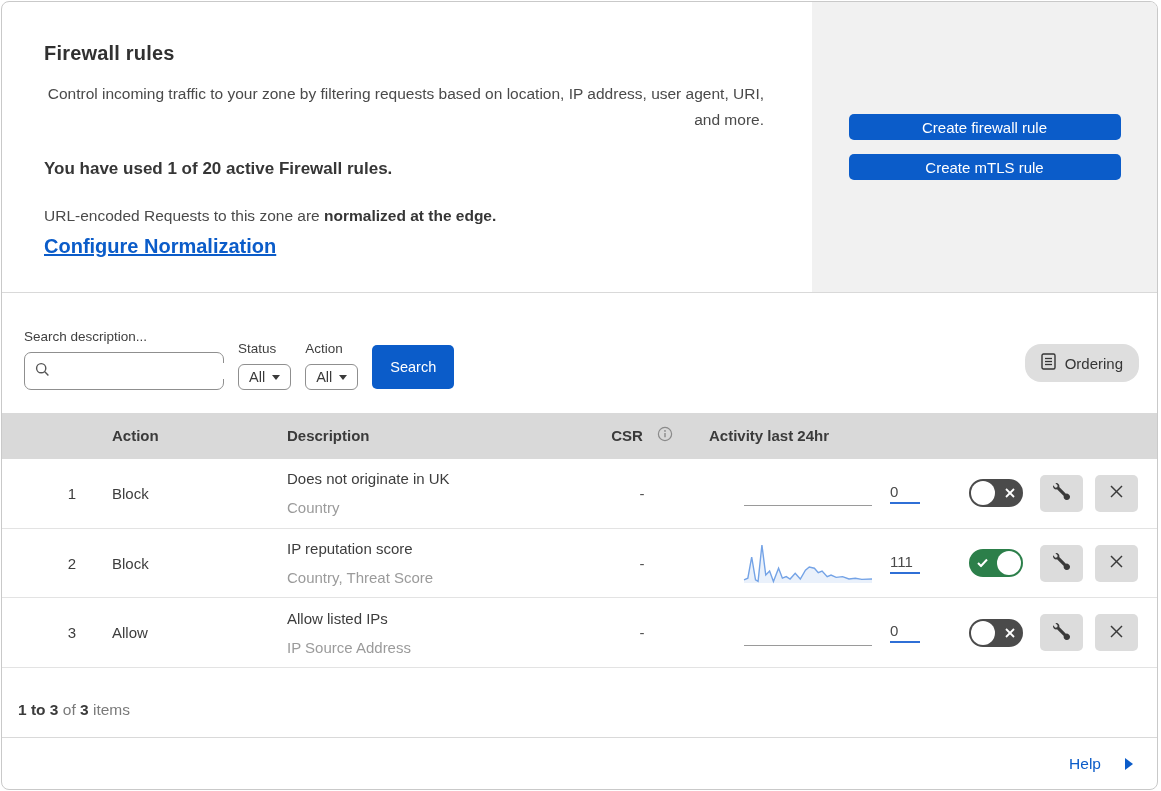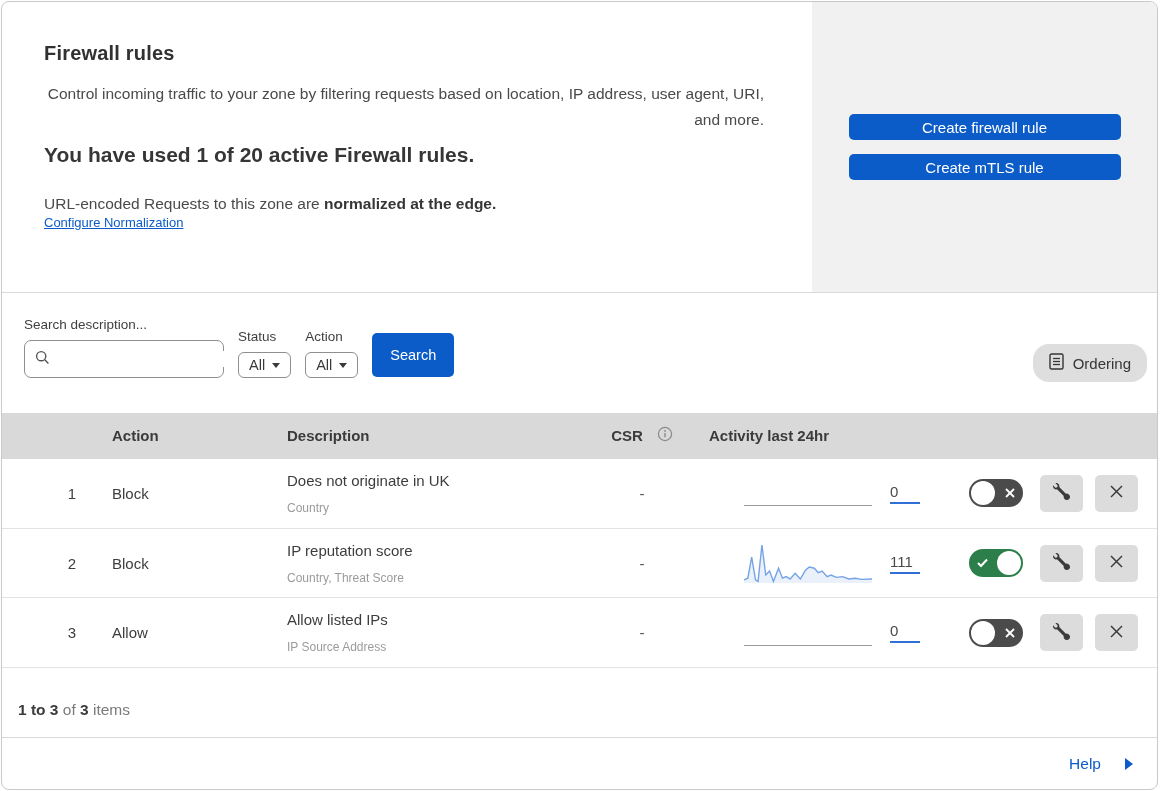--- a/index.html
+++ b/index.html
@@ -11,60 +11,60 @@
     border:1px solid #c9c9c9; border-radius:8px;
     overflow:hidden; background:#fff;
     display:flex; flex-direction:column;
   }
 
   
   .header { display:flex; height:292px; border-bottom:1px solid #d9d9d9; }
   .header-left { flex:1; padding:40px 40px 0 42px; }
   .page-title { font-size:20px; font-weight:700; color:#313131; letter-spacing:.2px; }
   .page-desc { margin-top:16px; font-size:15.5px; color:#4a4a4a; line-height:1.68; max-width:720px;text-align:right; }
-  .usage-note { margin-top:10px; font-size:21px; font-weight:700; color:#363636; }
+  .usage-note { margin-top:26px; font-size:17px; font-weight:700; color:#363636; }
   .norm-line { margin-top:28px; font-size:15.5px; color:#4a4a4a; }
   .norm-line b { color:#363636; }
   .link { color:#0b5cc9; text-decoration:underline; cursor:pointer; }
-  .norm-link { display:inline-block; margin-top:0; font-size:13px; }
+  .norm-link { display:inline-block; margin-top:10px; font-size:20px;font-weight:bold; }
 
   .header-right {
     width:345px; background:#f1f1f1;
     display:flex; flex-direction:column; justify-content:center;
     align-items:center; gap:14px; padding:0 36px;
   }
   .btn-primary {
     width:272px; height:26px; background:#0b5cc9; color:#fff;
     border:none; border-radius:5px; font-size:15px; cursor:pointer;
     font-family:"Liberation Sans", sans-serif;
   }
 
   
   .filterbar { position:relative; height:120px; padding:24px 18px 0 22px; }
-  .filter-group { display:flex; align-items:flex-end; gap:14px; }
+  .filter-group { display:flex; align-items:flex-end; gap:14px;margin-top:12px; }
   .filter-item { display:flex; flex-direction:column; }
   .filter-label { font-size:13.5px; color:#3f3f3f; margin-bottom:8px; }
   .search-box {
     width:200px; height:38px; border:1px solid #8f8f8f; border-radius:7px;
     display:flex; align-items:center; padding:0 10px; background:#fff;
   }
   .search-box input { border:none; outline:none; flex:1; font-size:14px; margin-left:8px; font-family:"Liberation Sans", sans-serif; }
   .dropdown {
     height:26px; border:1px solid #8f8f8f; border-radius:6px; background:#fff;
     display:flex; align-items:center; gap:7px; padding:0 10px;
     font-size:14.5px; color:#3a3a3a; cursor:pointer;
   }
   .caret { width:0; height:0; border-left:4.5px solid transparent; border-right:4.5px solid transparent; border-top:5.5px solid #3a3a3a; }
   .btn-search {
     height:44px; padding:0 18px; margin-bottom:1px; background:#0b5cc9; color:#ffffff;
     border:none; border-radius:5px; font-size:14.5px; cursor:pointer;
     font-family:"Liberation Sans", sans-serif;
   }
   .btn-ordering {
-    position:absolute; right:10px; top:51px;
+    position:absolute; right:18px; top:51px;
     height:38px; padding:0 16px; background:#dedede; border:none; border-radius:16px;
     font-size:15px; color:#363636; display:flex; align-items:center; gap:9px; cursor:pointer;
     font-family:"Liberation Sans", sans-serif;
   }
 
   
   .thead, .trow {
     display:grid;
     grid-template-columns:90px 175px 1fr 100px 240px 225px;
     align-items:center;
@@ -73,21 +73,21 @@
   .th-action { padding-left:20px; }
   .th-desc { padding-left:20px; }
   .th-csr { display:flex; align-items:center; justify-content:center; gap:14px; }
   .th-activity { padding-left:17px; }
 
   .trow { height:70px; border-bottom:1px solid #e3e3e3; background:#fff; }
   .cell-index { text-align:right; padding-right:16px; font-size:15px; color:#3d3d3d; }
   .cell-action { padding-left:20px; font-size:15px; color:#3d3d3d; }
   .cell-desc { padding-left:20px; }
   .desc-title { font-size:15px; color:#3d3d3d; }
-  .desc-criteria { font-size:12px; color:#9b9b9b; margin-top:12px; }
+  .desc-criteria { font-size:15px; color:#9b9b9b; margin-top:12px; }
   .cell-csr { text-align:center; font-size:15px; color:#555; }
   .cell-activity { display:flex; align-items:center; padding-left:52px; }
   .spark-wrap { width:128px; height:40px; position:relative; }
   .spark-wrap.flat::after {
     content:""; position:absolute; left:0; right:0; bottom:7px; border-bottom:1px solid #9a9a9a;
   }
   .spark-wrap svg { position:absolute; inset:0; width:100%; height:100%; overflow:visible; }
   .count-link { margin-left:18px; min-width:30px; text-align:left; font-size:15px; color:#4a4a4a;
     border-bottom:2px solid #2f6fd6; padding-bottom:2px; cursor:pointer; }
 

